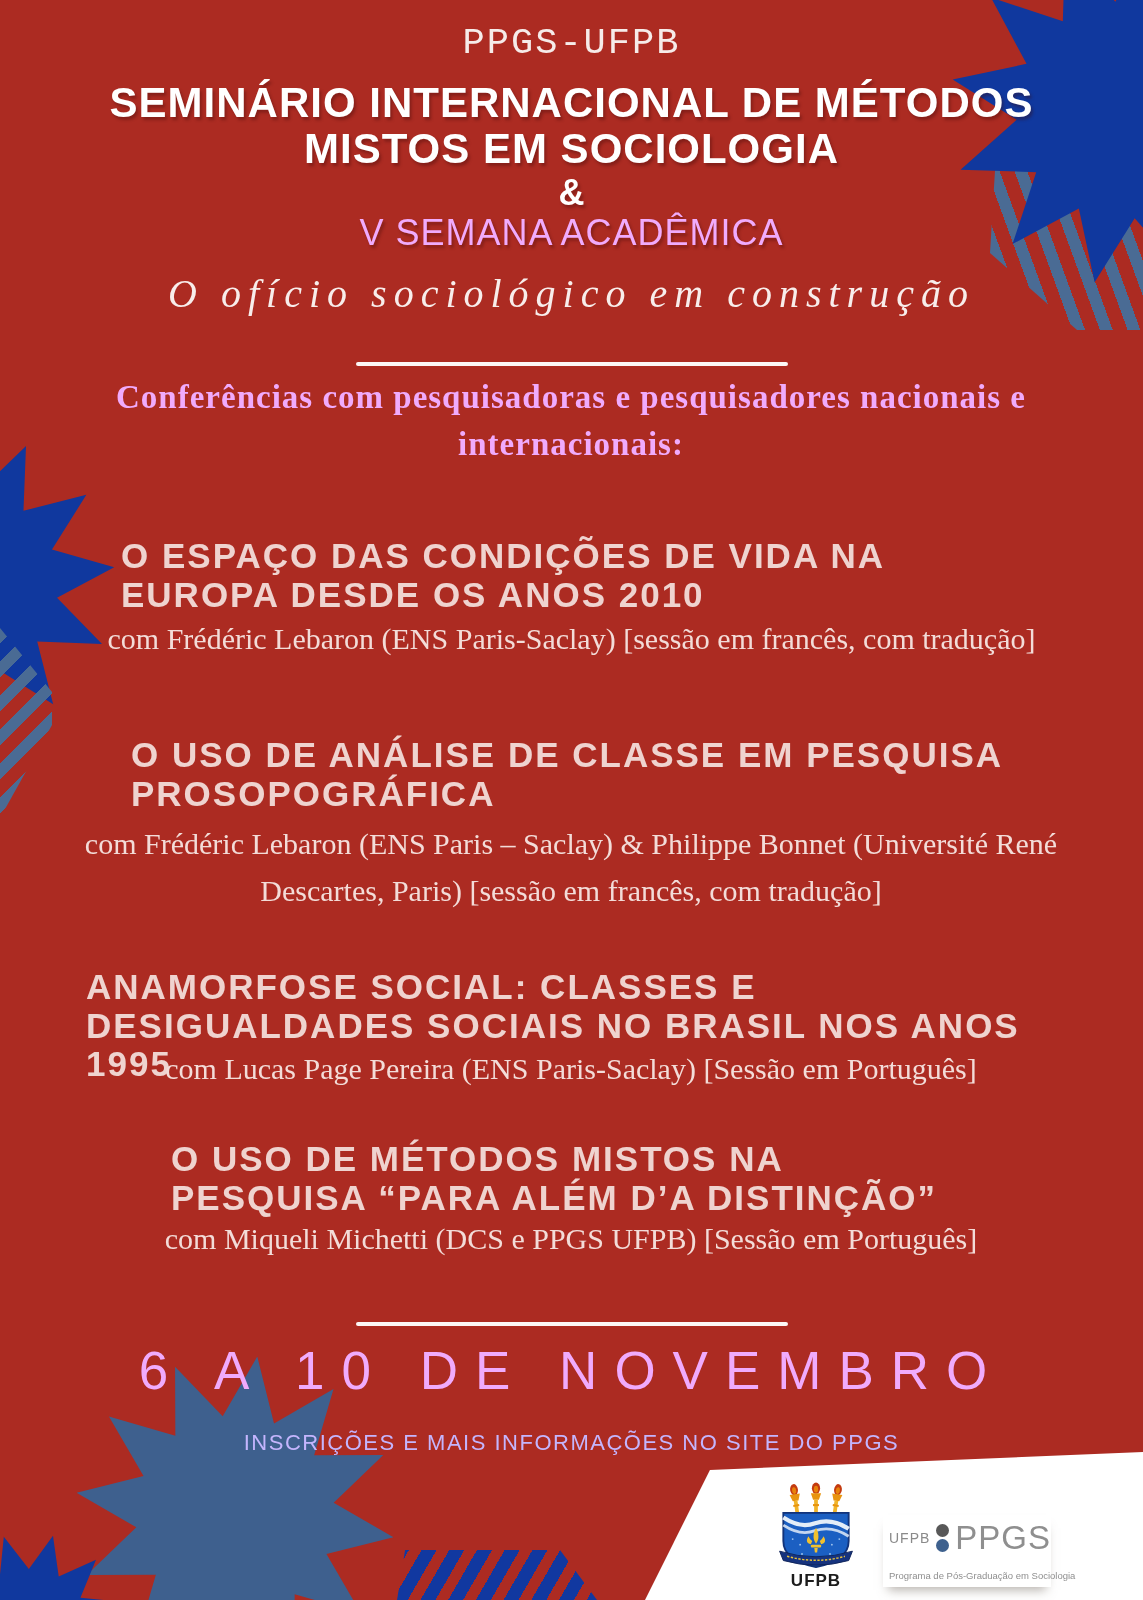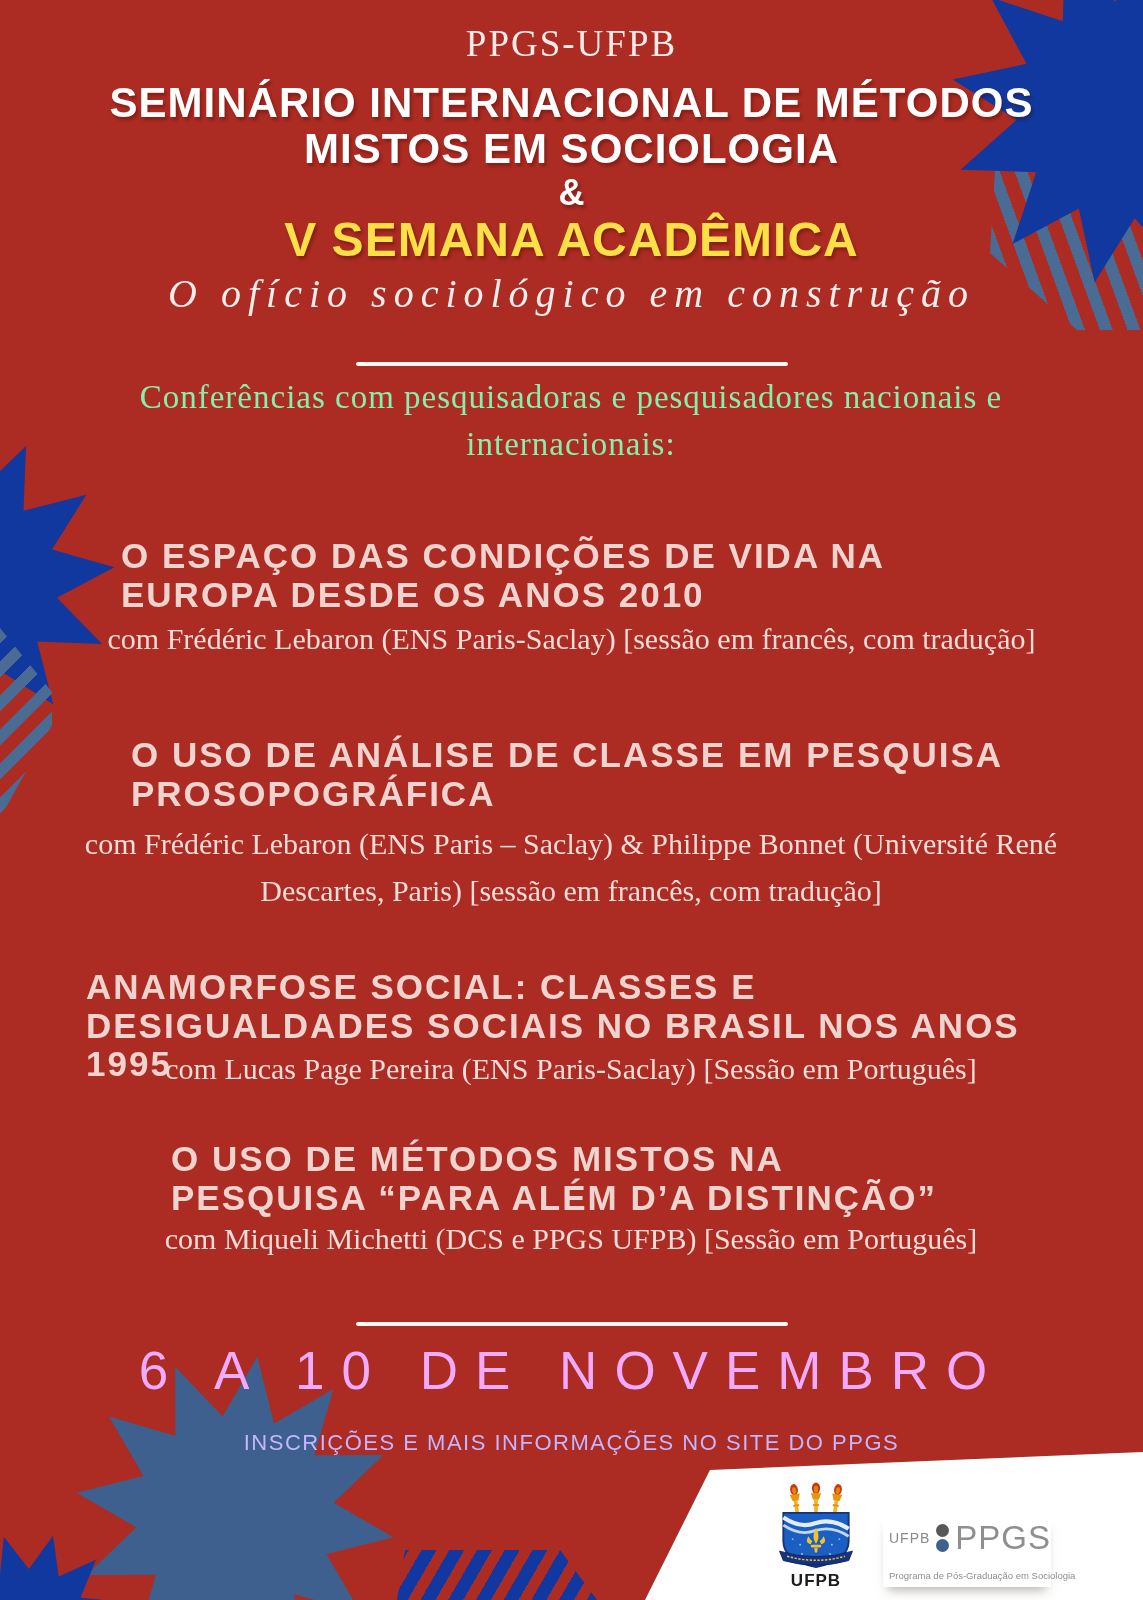--- a/index.html
+++ b/index.html
@@ -31,33 +31,33 @@
     left:0;top:628px;width:55px;height:190px;
     background:repeating-linear-gradient(135deg,#4a6b94 0 11px,transparent 11px 24px);
     clip-path:polygon(0 0,94.5% 33.7%,94.5% 51%,0 100%);
   }
   #stripes-bc{
     left:395px;top:1548px;width:202px;height:52px;
     background:repeating-linear-gradient(120deg,#1138a0 0 13px,transparent 13px 24px);
     clip-path:polygon(1% 100%,5% 3.8%,81.7% 3.8%,100% 100%);
   }
   
-  .kicker{top:22px;font-size:37px;letter-spacing:2px;color:#f6ebe9;}
+  .kicker{top:22px;font-size:37px;letter-spacing:2px;color:#f6ebe9;font-family:Liberation Mono, monospace;}
   .big-title{
     top:80px;font-family:"Liberation Sans",sans-serif;font-weight:800;
     font-size:42px;line-height:1.1;color:#ffffff;letter-spacing:1px;
     text-shadow:2px 3px 3px rgba(60,10,10,.35);
   }
   .amp{top:172px;font-family:"Liberation Sans",sans-serif;font-weight:800;font-size:36px;color:#ffffff;text-shadow:2px 3px 3px rgba(60,10,10,.35);}
-  .big-title2{top:212px;font-family:"Liberation Sans",sans-serif;font-weight:700;font-size:48px;color:#fde047;letter-spacing:1px;text-shadow:2px 3px 3px rgba(60,10,10,.35);}
+  .big-title2{top:212px;font-family:"Liberation Sans",sans-serif;font-weight:400;font-size:36px;color:#f0abfc;letter-spacing:1px;text-shadow:2px 3px 3px rgba(60,10,10,.35);}
   .subtitle{top:270px;font-style:italic;font-size:40px;letter-spacing:7px;color:#f8edeb;}
   .divider{height:4px;width:432px;left:356px;background:#fdf7f6;border-radius:2px;}
   #divider1{top:362px;}
   #divider2{top:1322px;}
-  .intro{top:374px;left:81px;width:980px;font-size:33px;line-height:1.42;color:#86efac;text-align:center;letter-spacing:1px;}
+  .intro{top:374px;left:81px;width:980px;font-size:33px;line-height:1.42;color:#f0abfc;text-align:center;letter-spacing:1px;font-weight:bold;}
   .s-title{
     font-family:Liberation Sans, sans-serif;font-weight:700;font-size:35px;line-height:1.1;
     letter-spacing:2px;color:#efd3cf;text-align:left;
   }
   .s-byline{font-size:30px;color:#f3dcd8;text-align:center;line-height:1.55;}
   #s1t{top:537px;left:121px;width:900px;}
   #s1b{top:616px;left:34px;width:1075px;}
   #s2t{top:736px;left:131px;width:880px;}
   #s2b{top:821px;left:41px;width:1060px;}
   #s3t{top:968px;left:86px;width:970px;}

